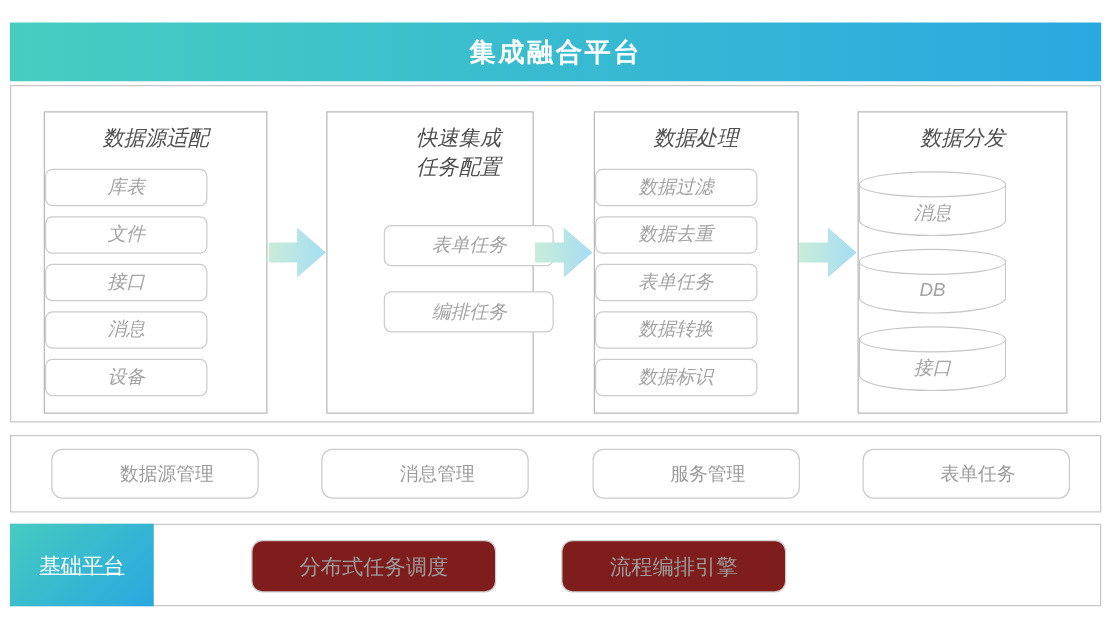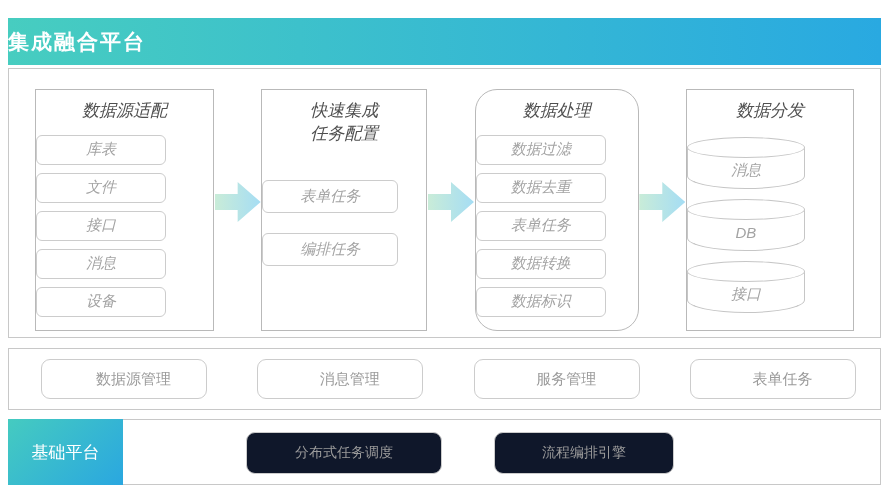--- a/index.html
+++ b/index.html
@@ -8,40 +8,40 @@
     width: 889px; height: 500px;
     font-family: "Liberation Sans", sans-serif;
     overflow: hidden;
   }
   .canvas { position: relative; width: 889px; height: 500px; background: #fff; }
 
   
   .header {
     position: absolute; left: 8px; top: 18px; width: 873px; height: 47px;
     background: linear-gradient(90deg, #47cdc0 0%, #29a9e1 100%);
-    display: flex; align-items: center; justify-content: flex-start;
+    display: flex; align-items: center; justify-content: center;
     color: #ffffff; font-size: 21px; font-weight: bold; letter-spacing: 2px;
   }
 
   
   .main {
     position: absolute; left: 8px; top: 68px; width: 873px; height: 270px;
     border: 1px solid #c8c8c8; background: #fff;
     display: flex; justify-content: space-between;
     padding: 20px 26px 8px 26px;
     font-style: italic;
   }
   .col {
     border: 1px solid #b9b9b9; background: #fff;
     display: flex; flex-direction: column; align-items: center;
     height: 242px;
   }
   .col1 { width: 179px; }
-  .col2 { width: 166px; }
-  .col3 { width: 164px; border-radius: 22px; }
+  .col2 { width: 166px; padding-left: 45px; }
+  .col3 { width: 164px; }
   .col4 { width: 168px; }
   .col-title {
     margin-top: 10px; text-align: center;
     font-size: 17px; color: #4f4f4f; line-height: 1.35;
   }
   .items {
     display: flex; flex-direction: column; 
     margin-top: 12px; gap: 8px; width: 100%;
   }
   .item {
@@ -94,27 +94,27 @@
   
   .base {
     position: absolute; left: 8px; top: 419px; width: 873px; height: 66px;
     border: 1px solid #c8c8c8; background: #fff;
   }
   .base-label {
     position: absolute; left: -1px; top: -1px;
     width: 115px; height: calc(100% + 2px);
     background: linear-gradient(135deg, #45cbc0 0%, #2aa7e0 100%);
     color: #ffffff; font-size: 17px;
-    display: flex; align-items: center; justify-content: center;
+    display: flex; align-items: center; justify-content: center; text-decoration: underline;
   }
   .base-btn {
     position: absolute; top: 12px; height: 42px;
-    border: 1px solid #cccccc; border-radius: 9px; background: #0f172a;
-    display: flex; align-items: center; justify-content: center;
-    font-size: 14px; color: #9b9b9b; margin-left: 45px;
+    border: 1px solid #cccccc; border-radius: 9px; background: #7f1d1d;
+    display: flex; align-items: center; justify-content: center;
+    font-size: 17px; color: #9b9b9b;
   }
   .base-btn.b1 { left: 192px; width: 196px; }
   .base-btn.b2 { left: 440px; width: 180px; }
 </style>
 </head>
 <body>
 
 <div class="canvas">
 
   <div class="header">

